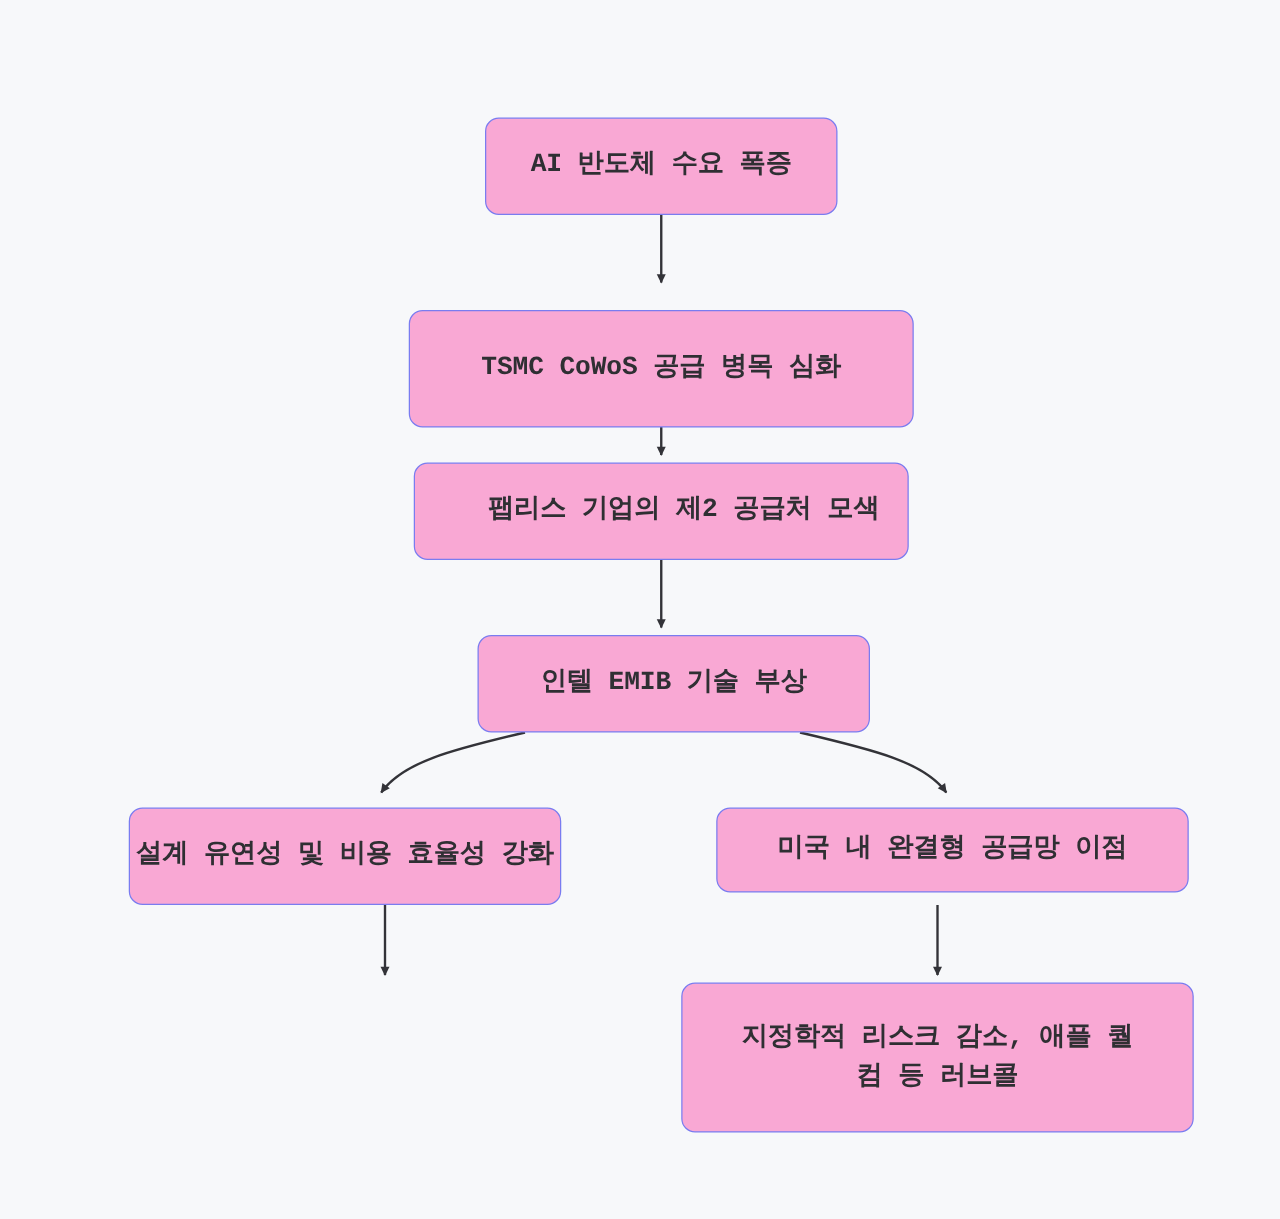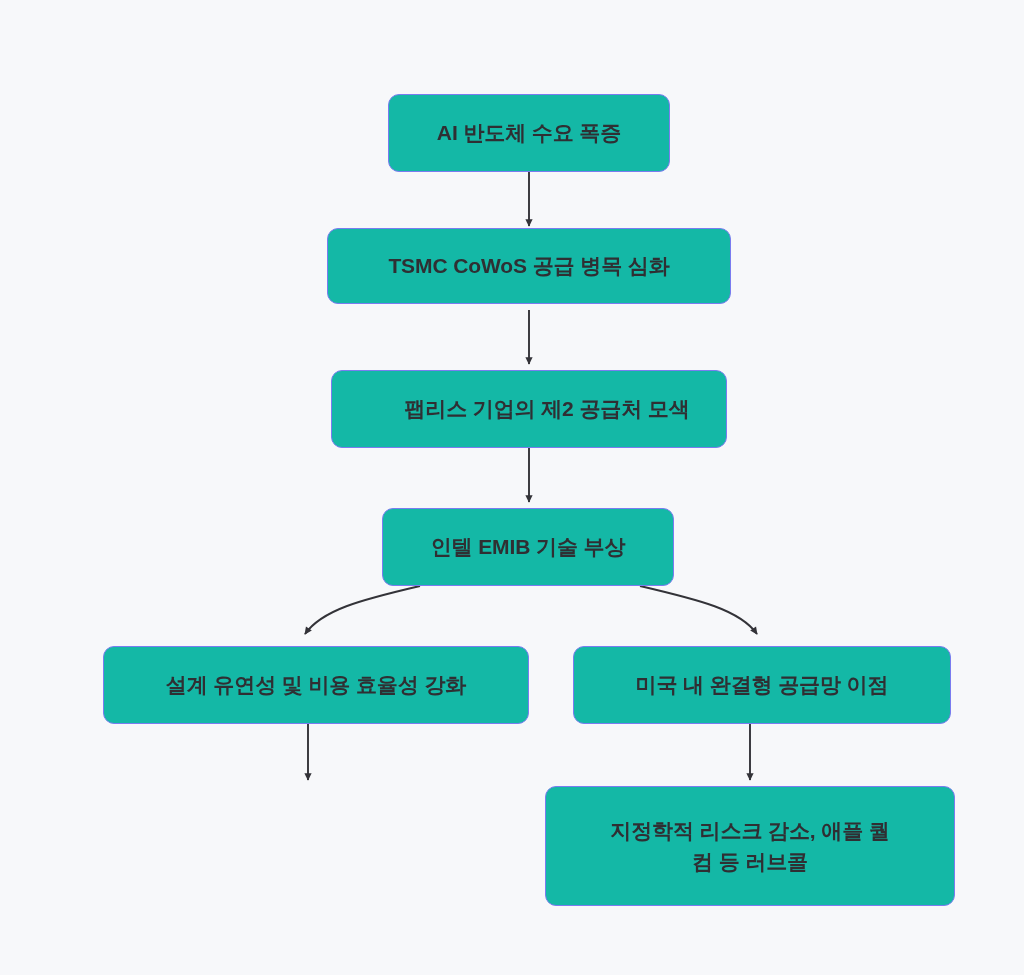--- a/index.html
+++ b/index.html
@@ -22,45 +22,46 @@
     position: absolute;
     left: 0;
     top: 0;
     width: 1024px;
     height: 975px;
     pointer-events: none;
   }
   .node {
     position: absolute;
     box-sizing: border-box;
-    background: #14b8a6;
+    background: #f9a8d4;
     border: 1.6px solid #7a7cf0;
     border-radius: 11px;
     display: flex;
     align-items: center;
     justify-content: center;
     overflow: hidden;
     z-index: 2;
+    font-family: Liberation Mono, monospace;
   }
   .node-label {
     color: #2f2f33;
     font-size: 21px;
     font-weight: 600;
     line-height: 1.48;
     text-align: center;
     white-space: pre;
     letter-spacing: -0.1px;
   }
   
   #node-demand       { left: 388px; top: 94px;  width: 282px; height: 78px; }
-  #node-bottleneck   { left: 327px; top: 228px; width: 404px; height: 76px; }
+  #node-bottleneck   { left: 327px; top: 248px; width: 404px; height: 94px; }
   #node-second-src   { left: 331px; top: 370px; width: 396px; height: 78px; padding-left: 36px; }
-  #node-emib         { left: 382px; top: 508px; width: 292px; height: 78px; }
-  #node-flexibility  { left: 103px; top: 646px; width: 426px; height: 78px; }
-  #node-supplychain  { left: 573px; top: 646px; width: 378px; height: 78px; }
+  #node-emib         { left: 382px; top: 508px; width: 314px; height: 78px; }
+  #node-flexibility  { left: 103px; top: 646px; width: 346px; height: 78px; }
+  #node-supplychain  { left: 573px; top: 646px; width: 378px; height: 68px; }
   #node-chiplet      { left: 103px; top: 786px; width: 410px; height: 116px; }
   #node-geopolitics  { left: 545px; top: 786px; width: 410px; height: 120px; }
 </style>
 </head>
 <body>
 
 <div id="flowchart-root">
 
   <svg id="edge-layer" viewBox="0 0 1024 975" width="1024" height="975" xmlns="http://www.w3.org/2000/svg">
     <defs>

